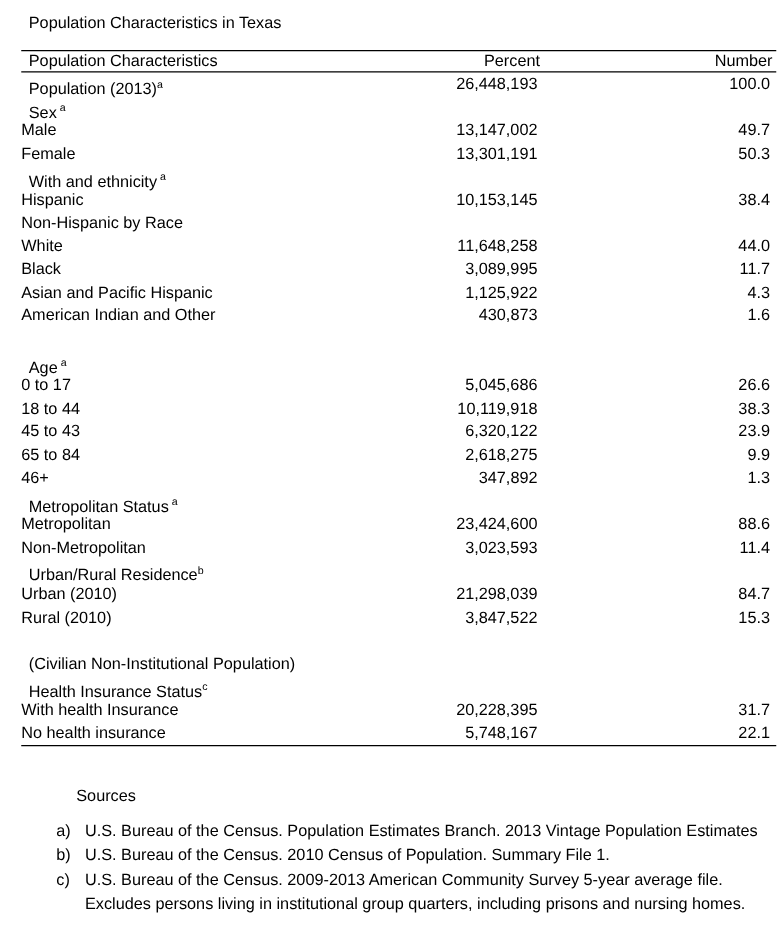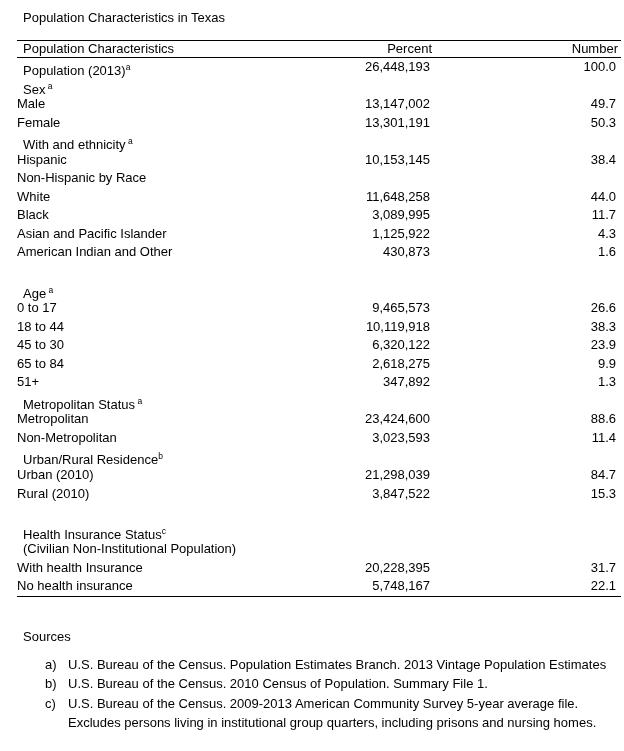--- a/index.html
+++ b/index.html
@@ -23,21 +23,21 @@
   .tr { display: flex; height: 18.55px; }
   .td { line-height: 18.55px; white-space: nowrap; overflow: visible; }
   .c1 { width: 232px; padding-left: 6px; }
   .c1.R { text-align: left; padding-right: 3px; padding-left: 0; }
   .c2 { width: 184px; text-align: right; padding-right: 3px; }
   .c3 { width: 188px; text-align: right; padding-right: 5px; }
   .thead .td { line-height: 17px; }
   sup { font-size: 8.5px; }
 
   .sources { position: absolute; left: 23px; top: 627px; width: 592px; }
-  .sources-heading { line-height: 19px; }
+  .sources-heading { line-height: 19px; margin-left: 38px; }
   .src-list { margin-top: 9px; }
   .src-item { display: flex; line-height: 19.4px; }
   .src-label { flex: none; width: 23px; margin-left: 22px; }
   .src-text { flex: 1; }
 </style>
 </head>
 <body>
 
 <div class="title">Population Characteristics in Texas</div>
 
@@ -87,57 +87,57 @@
     <div class="td c1 R">White</div>
     <div class="td c2">11,648,258</div>
     <div class="td c3">44.0</div>
   </div>
   <div class="tr">
     <div class="td c1 R">Black</div>
     <div class="td c2">3,089,995</div>
     <div class="td c3">11.7</div>
   </div>
   <div class="tr">
-    <div class="td c1 R">Asian and Pacific Islander</div>
+    <div class="td c1 R">Asian and Pacific Hispanic</div>
     <div class="td c2">1,125,922</div>
     <div class="td c3">4.3</div>
   </div>
   <div class="tr">
     <div class="td c1 R">American Indian and Other</div>
     <div class="td c2">430,873</div>
     <div class="td c3">1.6</div>
   </div>
   <div class="tr"></div>
   <div class="tr">
     <div class="td c1"><span>Age</span><sup> a</sup></div>
     <div class="td c2"></div>
     <div class="td c3"></div>
   </div>
   <div class="tr">
     <div class="td c1 R">0 to 17</div>
-    <div class="td c2">9,465,573</div>
+    <div class="td c2">5,045,686</div>
     <div class="td c3">26.6</div>
   </div>
   <div class="tr">
     <div class="td c1 R">18 to 44</div>
     <div class="td c2">10,119,918</div>
     <div class="td c3">38.3</div>
   </div>
   <div class="tr">
-    <div class="td c1 R">45 to 30</div>
+    <div class="td c1 R">45 to 43</div>
     <div class="td c2">6,320,122</div>
     <div class="td c3">23.9</div>
   </div>
   <div class="tr">
     <div class="td c1 R">65 to 84</div>
     <div class="td c2">2,618,275</div>
     <div class="td c3">9.9</div>
   </div>
   <div class="tr">
-    <div class="td c1 R">51+</div>
+    <div class="td c1 R">46+</div>
     <div class="td c2">347,892</div>
     <div class="td c3">1.3</div>
   </div>
   <div class="tr">
     <div class="td c1"><span>Metropolitan Status</span><sup> a</sup></div>
     <div class="td c2"></div>
     <div class="td c3"></div>
   </div>
   <div class="tr">
     <div class="td c1 R">Metropolitan</div>
@@ -159,26 +159,26 @@
     <div class="td c2">21,298,039</div>
     <div class="td c3">84.7</div>
   </div>
   <div class="tr">
     <div class="td c1 R">Rural (2010)</div>
     <div class="td c2">3,847,522</div>
     <div class="td c3">15.3</div>
   </div>
   <div class="tr"></div>
   <div class="tr">
+    <div class="td c1"><span>(Civilian Non-Institutional Population)</span></div>
+    <div class="td c2"></div>
+    <div class="td c3"></div>
+  </div>
+  <div class="tr">
     <div class="td c1"><span>Health Insurance Status</span><sup>c</sup></div>
-    <div class="td c2"></div>
-    <div class="td c3"></div>
-  </div>
-  <div class="tr">
-    <div class="td c1"><span>(Civilian Non-Institutional Population)</span></div>
     <div class="td c2"></div>
     <div class="td c3"></div>
   </div>
   <div class="tr">
     <div class="td c1 R">With health Insurance</div>
     <div class="td c2">20,228,395</div>
     <div class="td c3">31.7</div>
   </div>
   <div class="tr">
     <div class="td c1 R">No health insurance</div>

